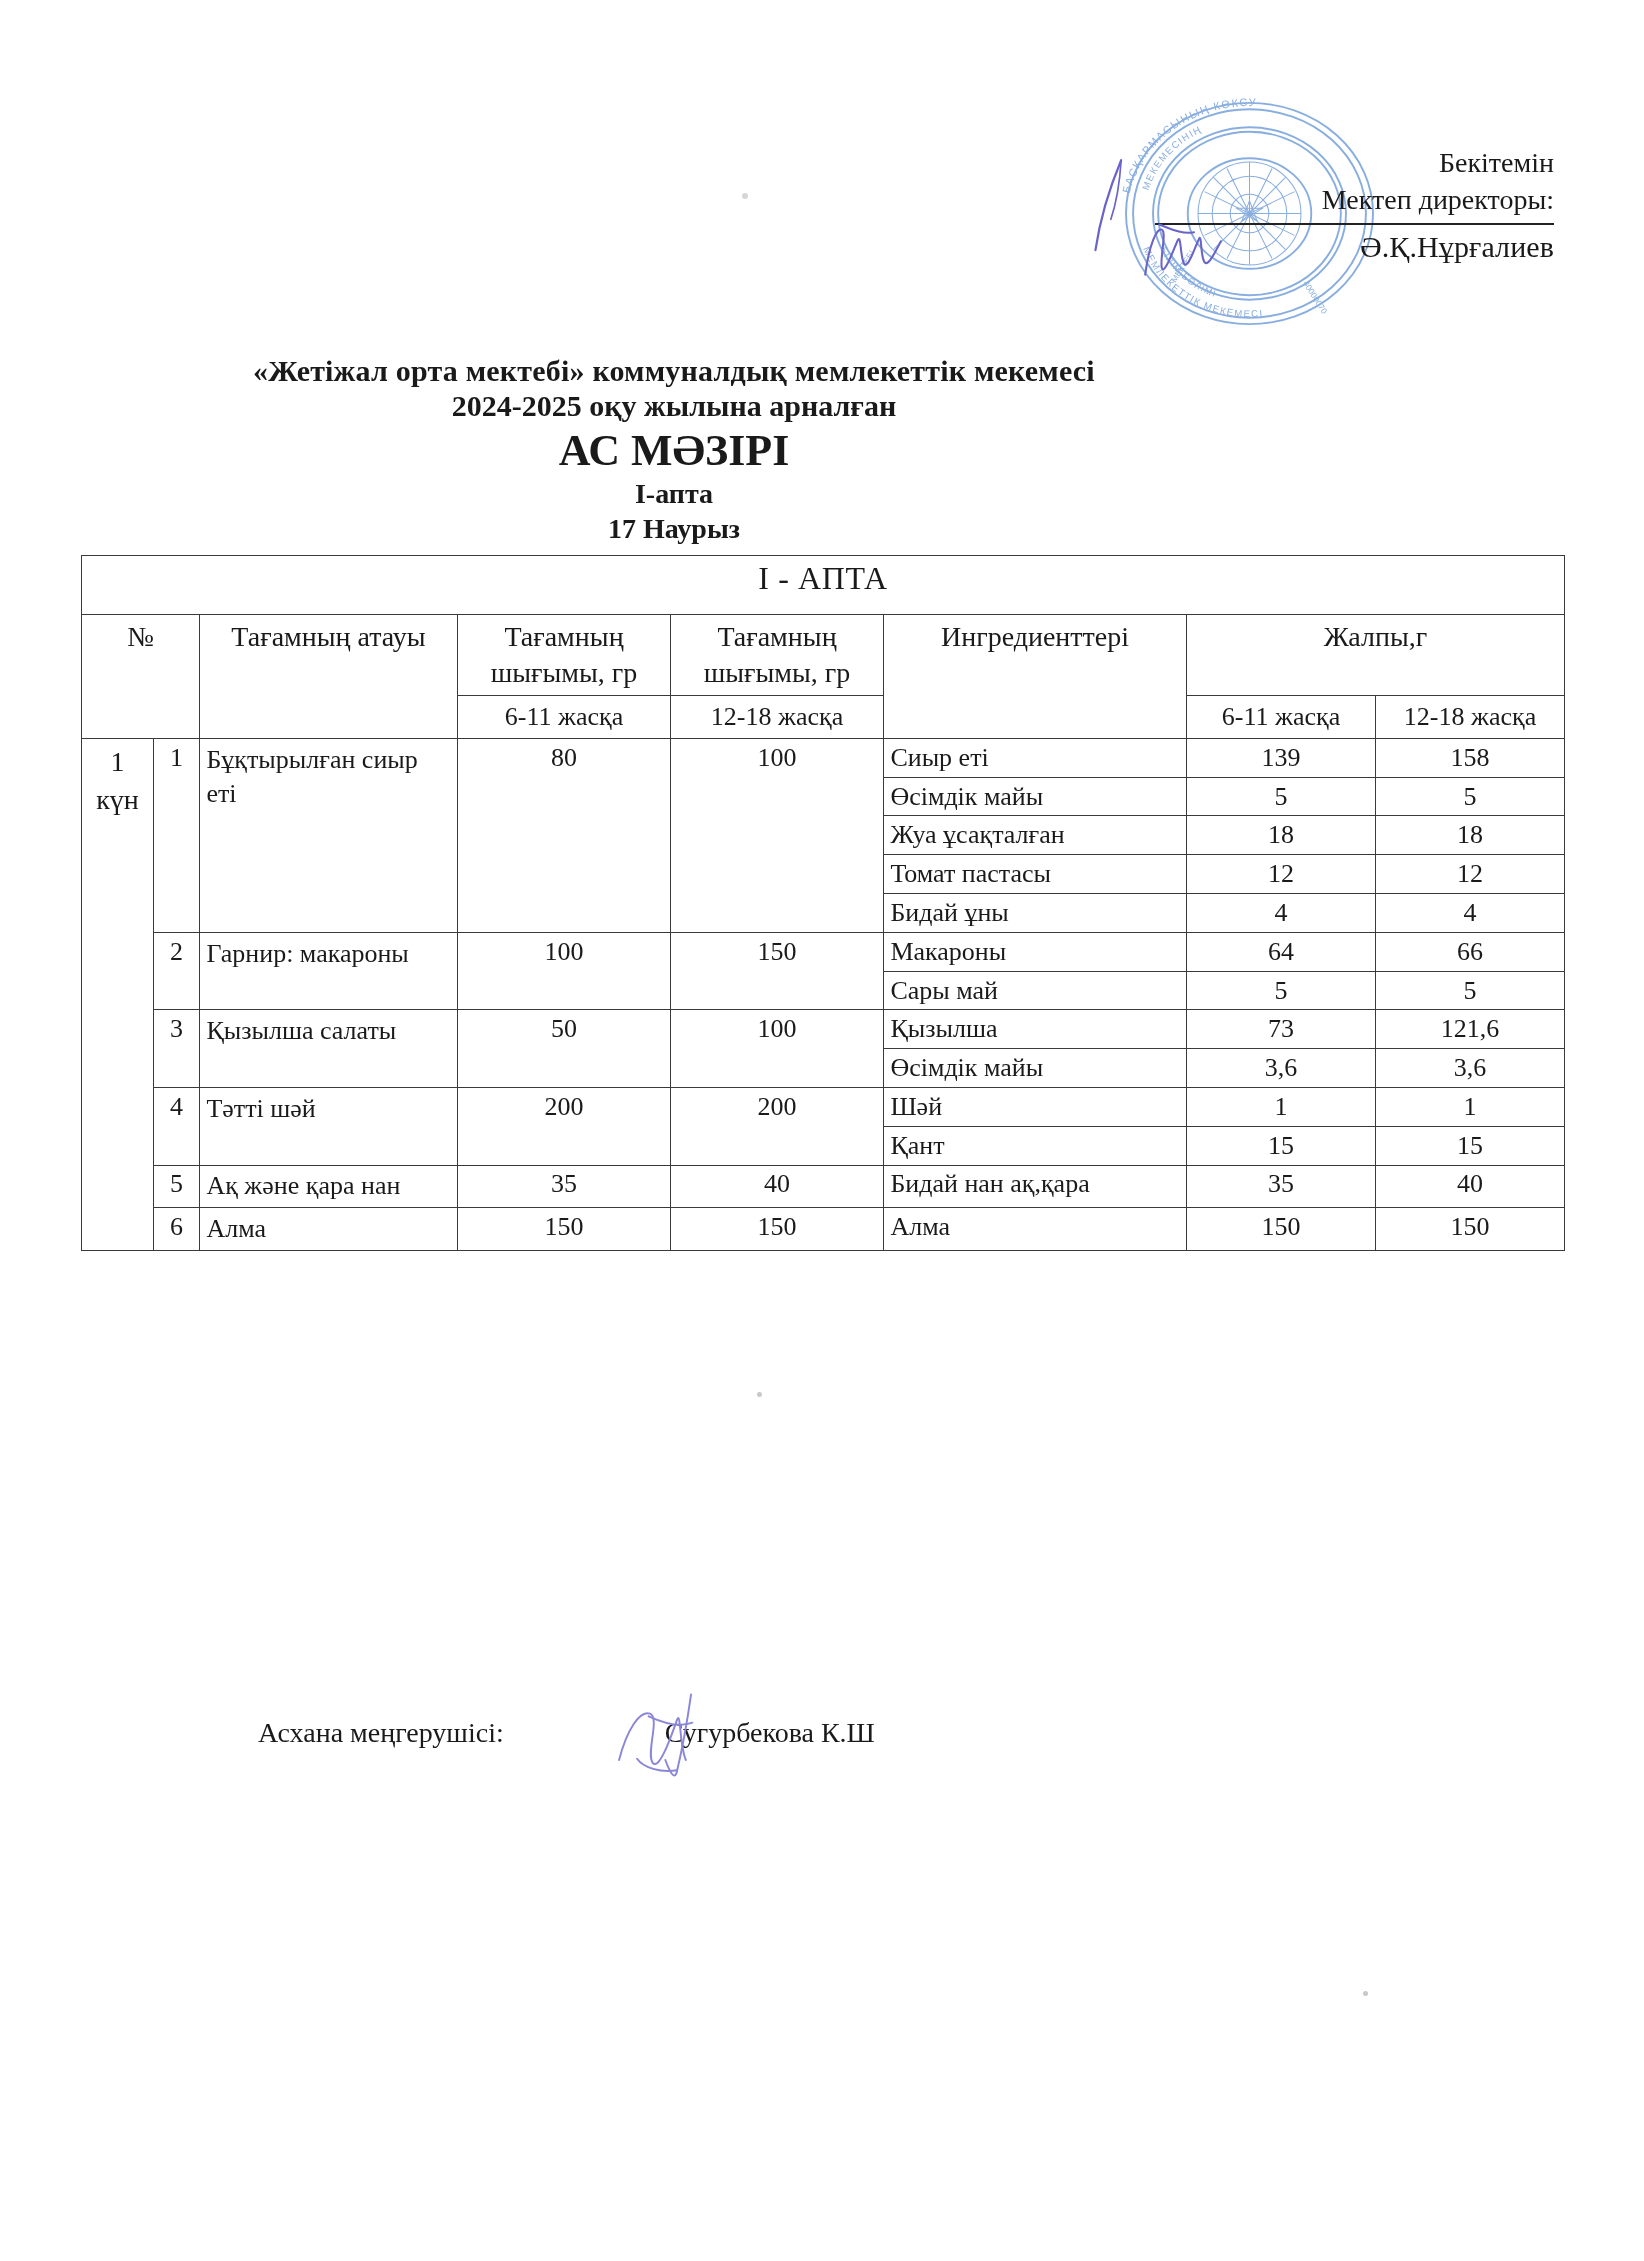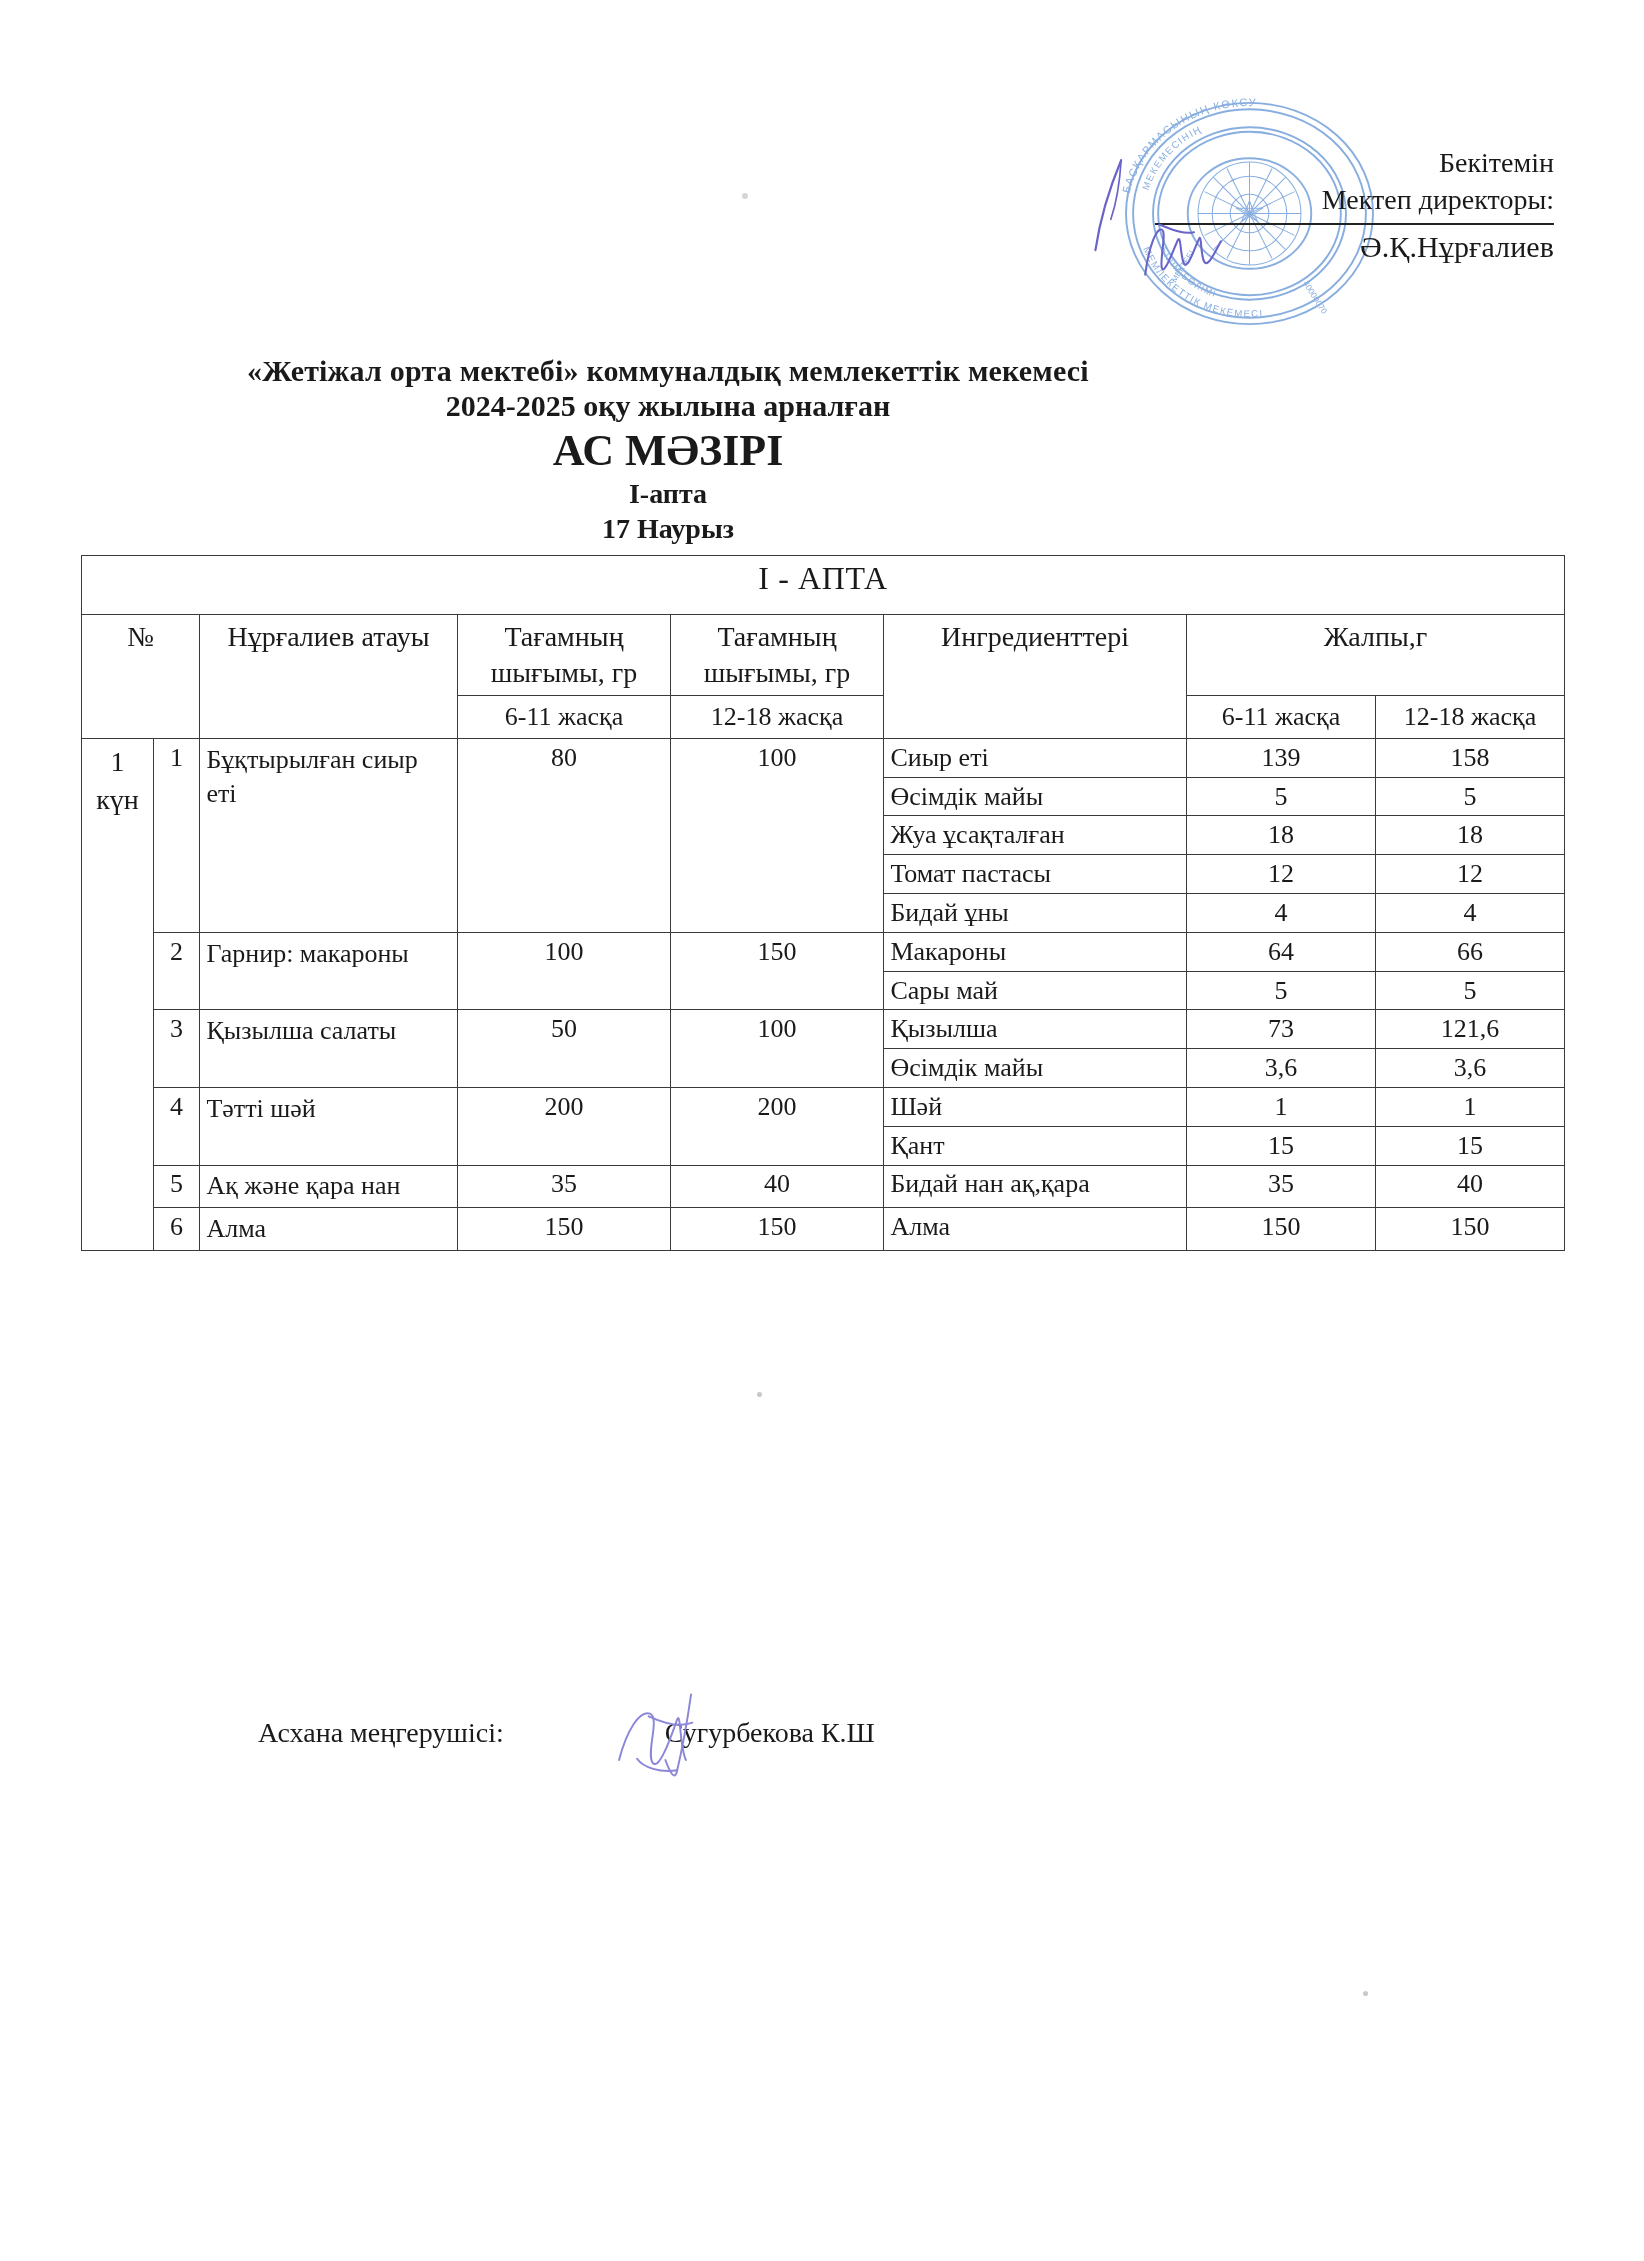--- a/index.html
+++ b/index.html
@@ -54,21 +54,21 @@
     width: 167px;
     height: 77px;
     z-index: 5;
     pointer-events: none;
   }
 
   
   .title-block {
     position: absolute;
     top: 353px;
-    left: 10px;
+    left: 16px;
     width: 1316px;
     text-align: center;
     z-index: 3;
   }
   .title-block .t1 {
     font-size: 30px;
     font-weight: bold;
     line-height: 1.18;
     letter-spacing: 0.2px;
   }
@@ -298,21 +298,21 @@
         <col class="c-ing">
       <col class="c-a1">
         <col class="c-a2">
     </colgroup>
     <thead>
       <tr>
         <td class="week-banner" colspan="8">I - АПТА</td>
       </tr>
       <tr>
         <th class="hd" colspan="2" rowspan="2">№</th>
-        <th class="hd" rowspan="2">Нұрғалиев атауы</th>
+        <th class="hd" rowspan="2">Тағамның атауы</th>
         <th class="hd">Тағамның шығымы, гр</th>
         <th class="hd">Тағамның шығымы, гр</th>
         <th class="hd" rowspan="2">Ингредиенттері</th>
         <th class="hd" colspan="2">Жалпы,г</th>
       </tr>
       <tr>
         <th class="hd-sub">6-11 жасқа</th>
         <th class="hd-sub">12-18 жасқа</th>
         <th class="hd-sub">6-11 жасқа</th>
         <th class="hd-sub">12-18 жасқа</th>

